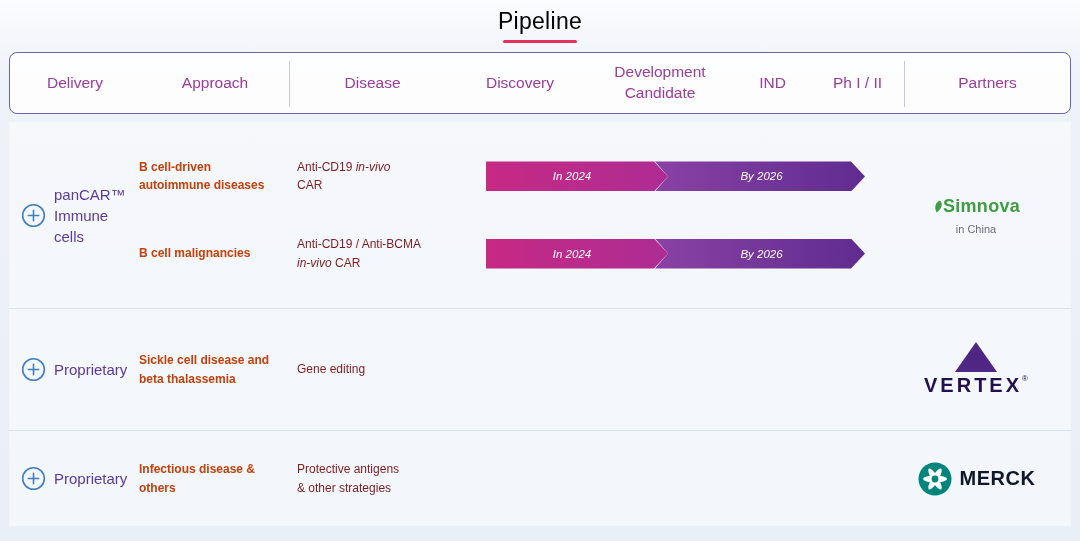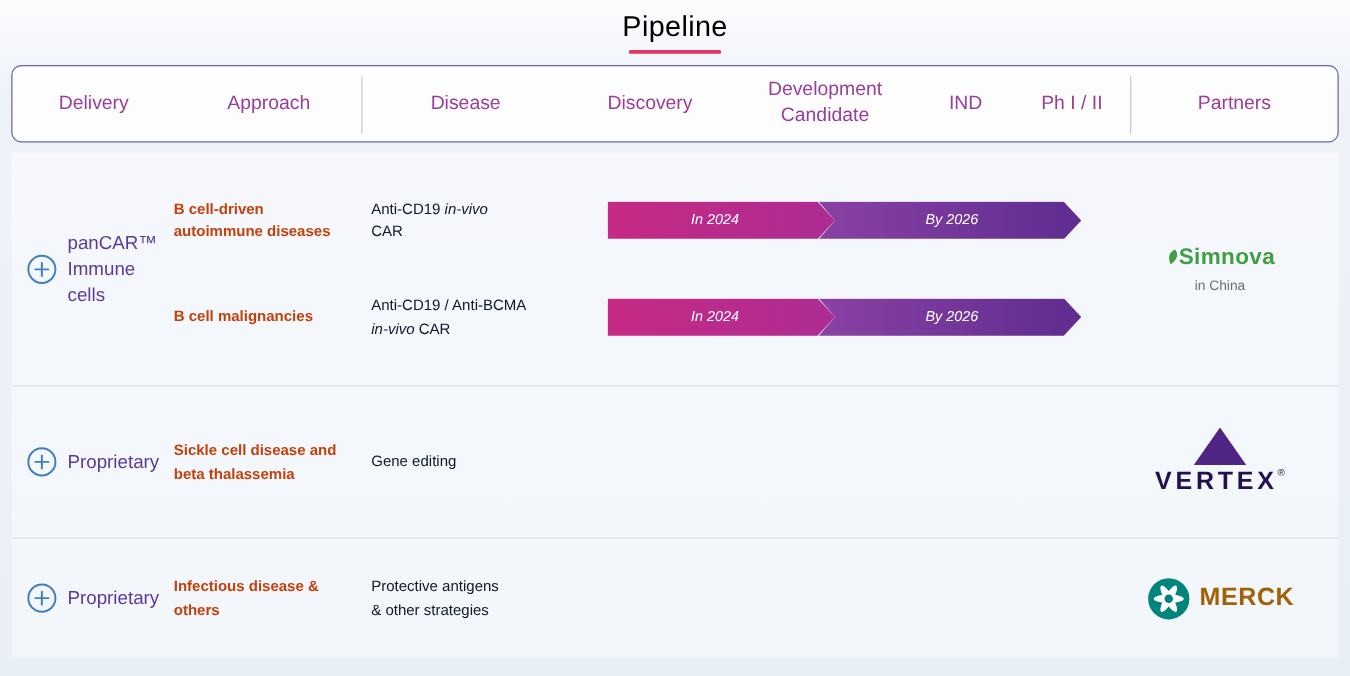--- a/index.html
+++ b/index.html
@@ -55,21 +55,21 @@
 
   .entries { flex:1; display:flex; flex-direction:column; justify-content:center; gap:40px; padding:20px 0; }
   .entry { display:flex; align-items:center; }
 
   .disease {
     width:140px; flex:0 0 140px;
     font-weight:bold; font-size:12px; line-height:1.55; color:#c2410c;
   }
   .approach {
     width:190px; flex:0 0 190px;
-    font-size:12px; color:#0f172a; line-height:1.55; padding-left:18px; padding-right:10px;
+    font-size:12px; color:#7f1d1d; line-height:1.55; padding-left:18px; padding-right:10px;
   }
   .timeline { width:412px; flex:0 0 412px; display:flex; align-items:flex-end; padding-left:17px;font-style:italic; }
 
   .bar {
     height:30px; color:#ffffff; font-size:11.5px;
     display:flex; align-items:center; justify-content:center;
   }
   .bar-magenta {
     width:182px;
     background:linear-gradient(90deg,#c62a84 0%, #ad2c93 100%);
@@ -99,21 +99,21 @@
   .vertex-triangle {
     width:42px; height:30px; margin:0 auto 2px;
     background:#4f2683;
     clip-path:polygon(50% 0, 100% 100%, 0 100%);
   }
   .vertex-name { font-size:20px; font-weight:bold; letter-spacing:3px; color:#23104f;margin-top:36px; }
   .vertex-reg { font-size:8px; vertical-align:top; color:#23104f; }
 
   
   .merck { display:flex; align-items:center; gap:7px; }
-  .merck-name { font-size:20px; font-weight:800; letter-spacing:0.5px; color:#a16207; }
+  .merck-name { font-size:20px; font-weight:800; letter-spacing:0.5px; color:#0f172a; }
 </style>
 </head>
 <body>
 
 <div class="page">
 
   <div class="title-wrap">
     <div class="page-title">Pipeline</div>
     <div class="title-underline"></div>
   </div>

